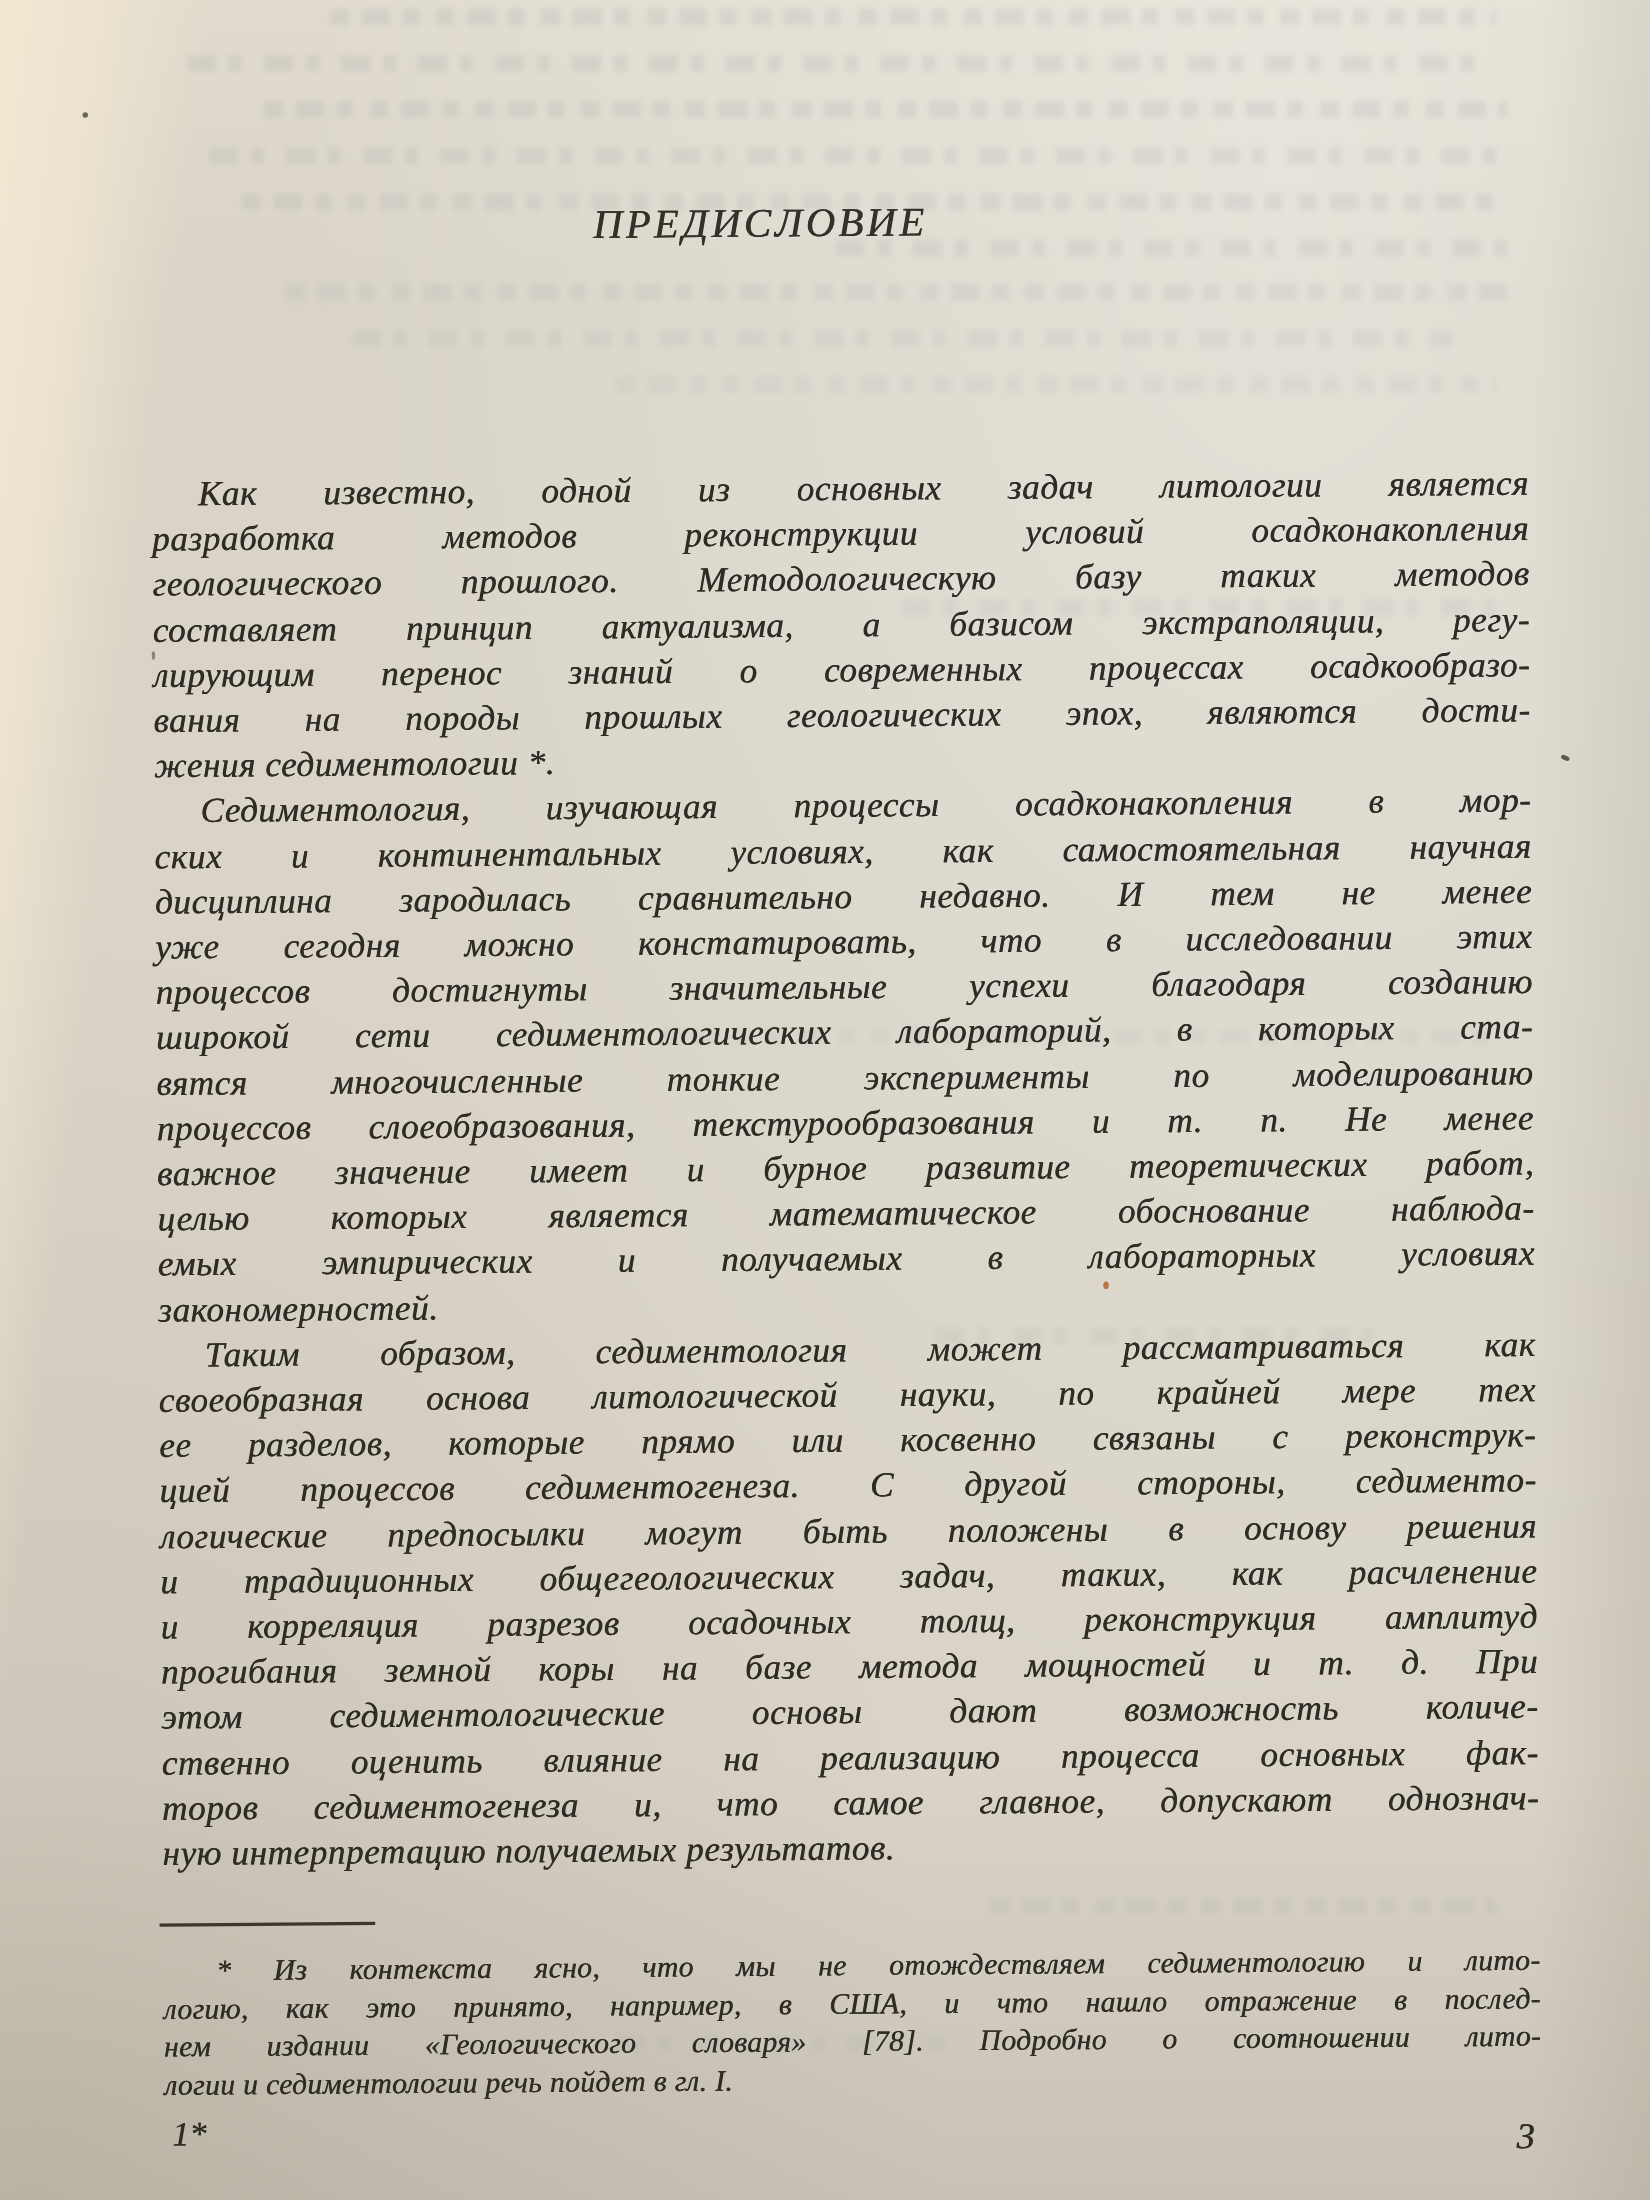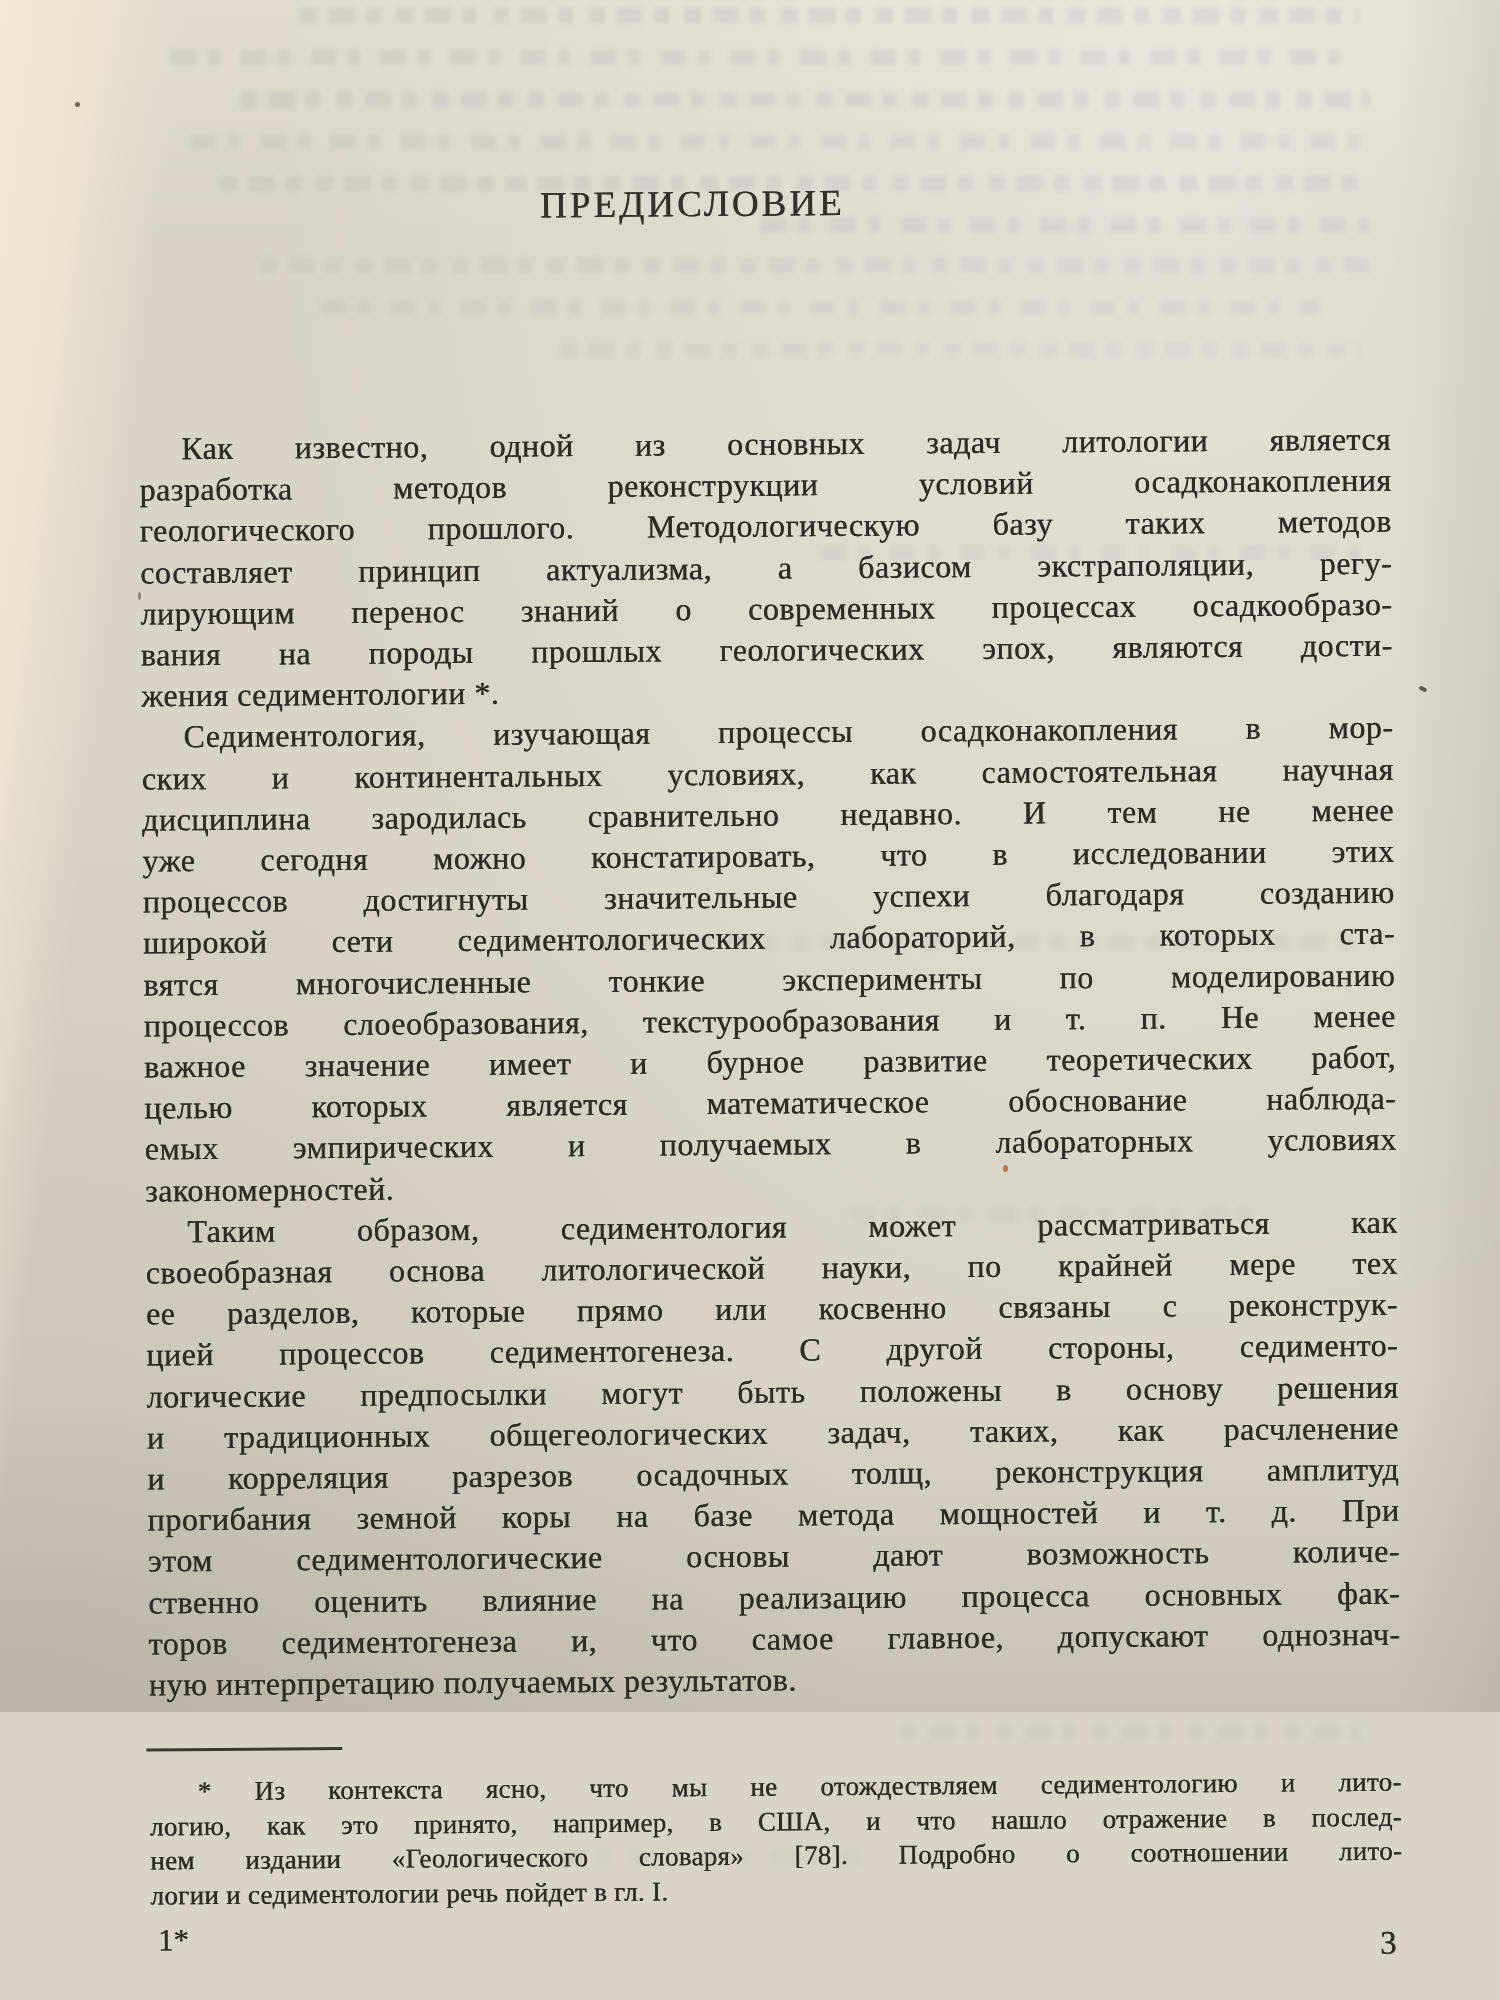--- a/index.html
+++ b/index.html
@@ -1,24 +1,25 @@
 <!DOCTYPE html>
 <html><head>
 <meta charset="utf-8">
 <style>
   html,body{margin:0;padding:0;}
   body{width:1500px;height:2000px;overflow:hidden;background:#d9d4c7;font-family:"Liberation Serif","DejaVu Serif",serif;}
-  .page{position:relative;width:1500px;height:1712px;
+  .page{position:relative;width:1500px;height:2000px;
     background-color:#d9d4c7;
     background-image:
       radial-gradient(ellipse at 78% 8%, rgba(255,255,255,0.30), rgba(255,255,255,0) 55%),
       linear-gradient(97deg, #f2e9d3 0%, #ecE3cf 5%, rgba(236,227,207,0) 11%),
       linear-gradient(270deg, rgba(150,143,128,0.22) 0%, rgba(150,143,128,0) 7%),
       linear-gradient(180deg, rgba(252,247,233,0.20) 0%, rgba(0,0,0,0) 14%, rgba(0,0,0,0) 80%, rgba(108,102,89,0.16) 100%),
       radial-gradient(ellipse at 2% 98%, rgba(120,112,96,0.18), rgba(0,0,0,0) 40%);
+    font-style: italic;
   }
   .content{position:absolute;inset:0;transform:rotate(-0.45deg);transform-origin:48% 55%;color:#2f2c26;}
   .title{position:absolute;top:182px;left:698px;transform:translateX(-50%);
     font-size:37px;letter-spacing:3px;white-space:nowrap;color:#34302a;
     text-shadow:0.5px 0 0 currentColor;}
   .column{position:absolute;left:143px;top:424px;width:1252px;
     font-size:32px;line-height:41.2px;letter-spacing:0.5px;
     text-shadow:0.4px 0 0 currentColor;}
   .para{margin:0;}
   .line{text-align:justify;text-align-last:justify;text-justify:inter-word;}

